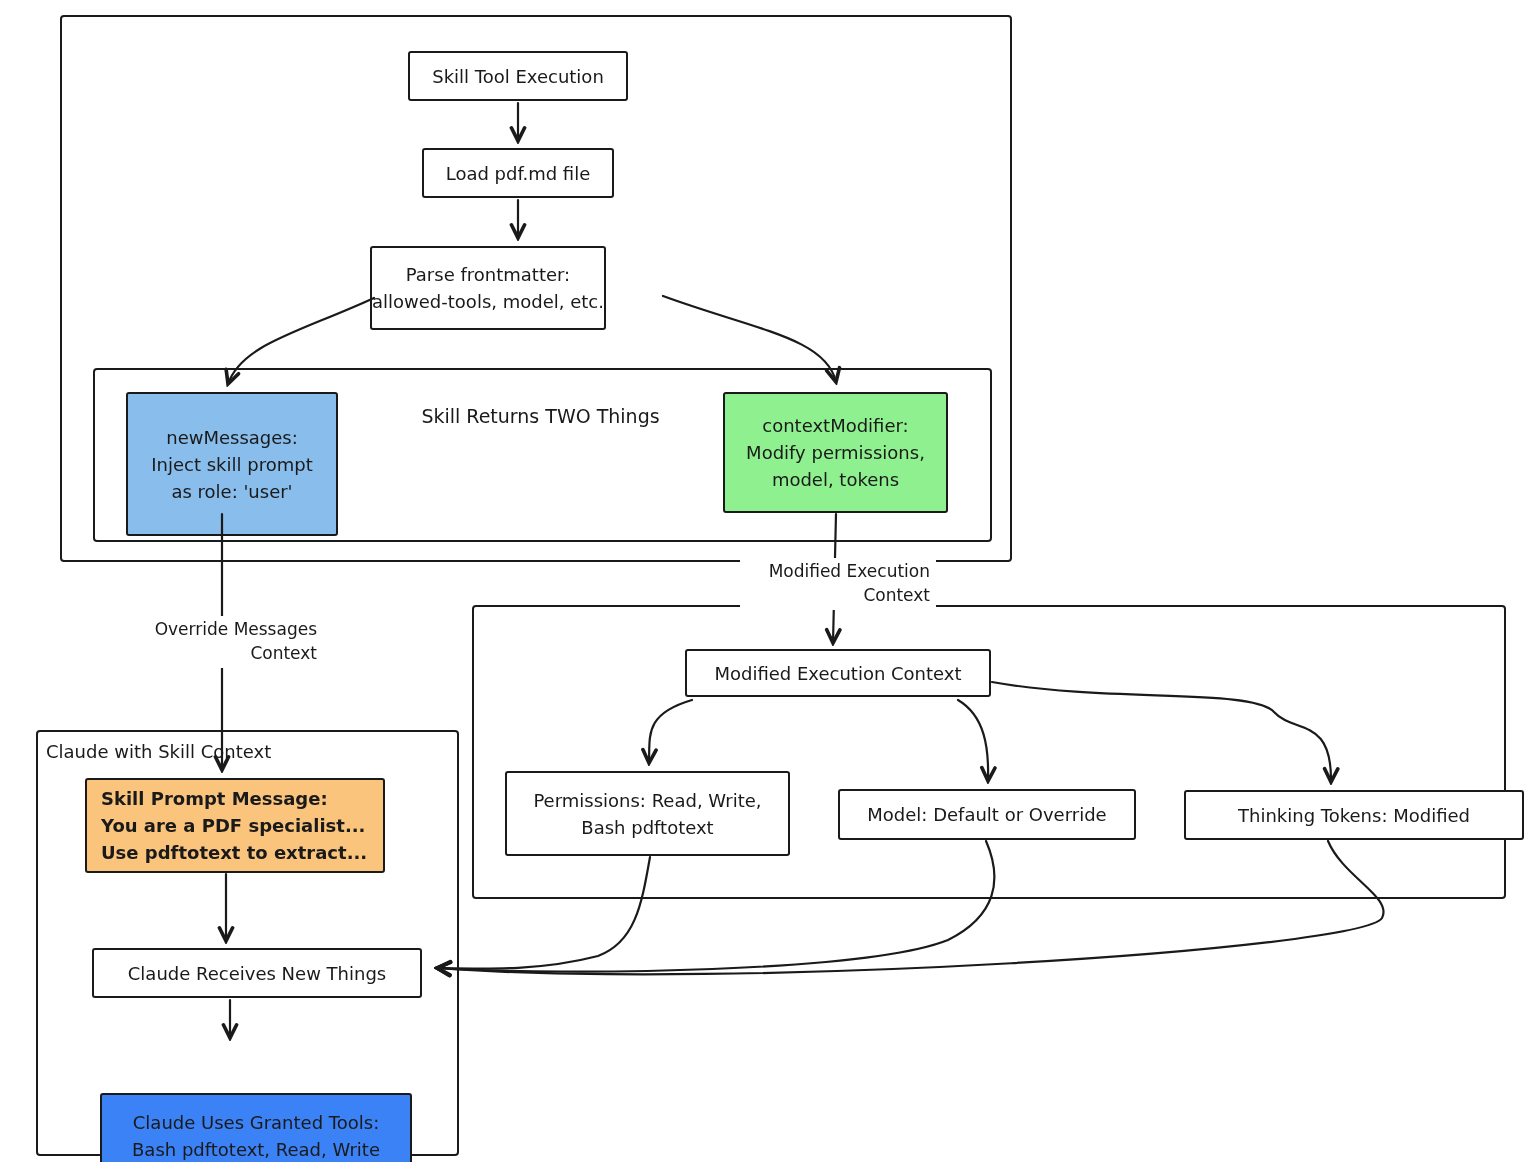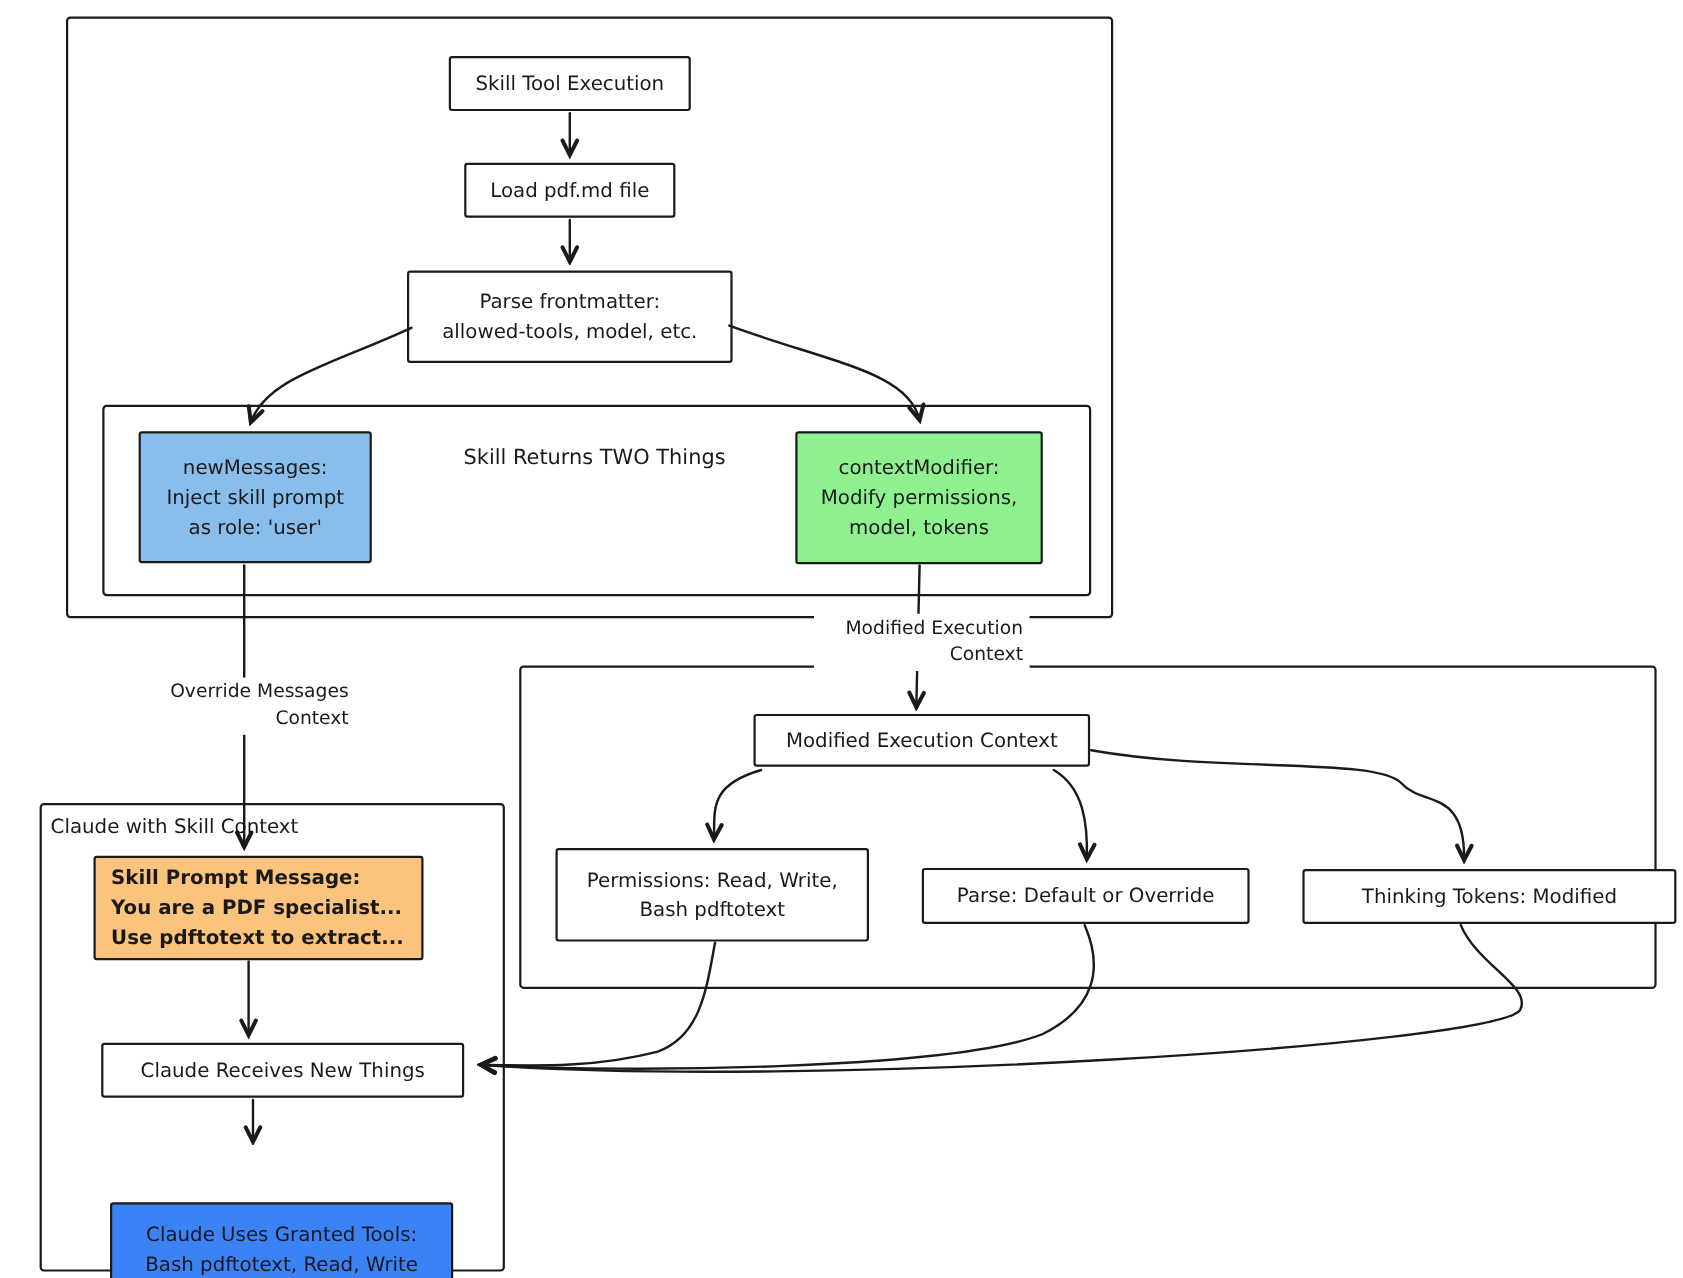--- a/index.html
+++ b/index.html
@@ -91,37 +91,37 @@
 
   <div class="container" style="left:472px; top:605px; width:1030px; height:290px;"></div>
 
   <div class="container" style="left:36px; top:730px; width:419px; height:422px;"></div>
   <div class="container-title big" style="left:46px; top:740px;">Claude with Skill Context</div>
 
   <div class="node" style="left:408px; top:51px; width:220px; height:50px;">Skill Tool Execution</div>
 
   <div class="node" style="left:422px; top:148px; width:192px; height:50px;">Load pdf.md file</div>
 
-  <div class="node" style="left:370px; top:246px; width:296px; height:84px;">Parse frontmatter:
+  <div class="node" style="left:370px; top:246px; width:236px; height:84px;">Parse frontmatter:
 allowed-tools, model, etc.</div>
 
-  <div class="node" style="left: 126px; top: 392px; width: 212px; height: 120px; background-color: rgb(136, 189, 236);">newMessages:
+  <div class="node" style="left: 126px; top: 392px; width: 212px; height: 144px; background-color: rgb(136, 189, 236);">newMessages:
 Inject skill prompt
 as role: 'user'</div>
 
   <div class="node" style="left: 723px; top: 392px; width: 225px; height: 121px; background-color: rgb(142, 240, 142);">contextModifier:
 Modify permissions,
 model, tokens</div>
 
   <div class="node" style="left:685px; top:649px; width:306px; height:48px;">Modified Execution Context</div>
 
   <div class="node" style="left:505px; top:771px; width:285px; height:85px;">Permissions: Read, Write,
 Bash pdftotext</div>
 
-  <div class="node" style="left:838px; top:789px; width:298px; height:51px;">Parse: Default or Override</div>
+  <div class="node" style="left:838px; top:789px; width:298px; height:51px;">Model: Default or Override</div>
 
   <div class="node" style="left:1184px; top:790px; width:340px; height:50px;">Thinking Tokens: Modified</div>
 
   <div class="node left-align" style="left: 85px; top: 778px; width: 300px; height: 95px; background-color: rgb(251, 196, 124);">Skill Prompt Message:
 You are a PDF specialist...
 Use pdftotext to extract...</div>
 
   <div class="node" style="left:92px; top:948px; width:330px; height:50px;">Claude Receives New Things</div>
 
   <div class="node" style="left: 100px; top: 1093px; width: 312px; height: 85px; background-color: #3b82f6;">Claude Uses Granted Tools:

